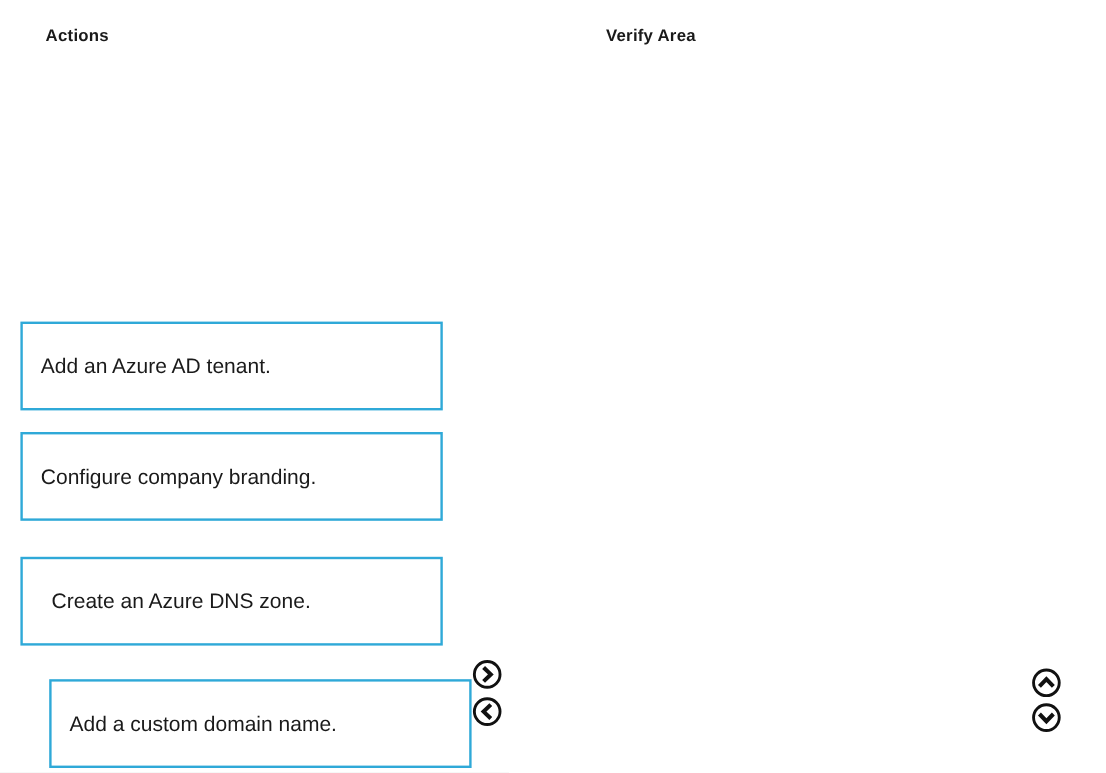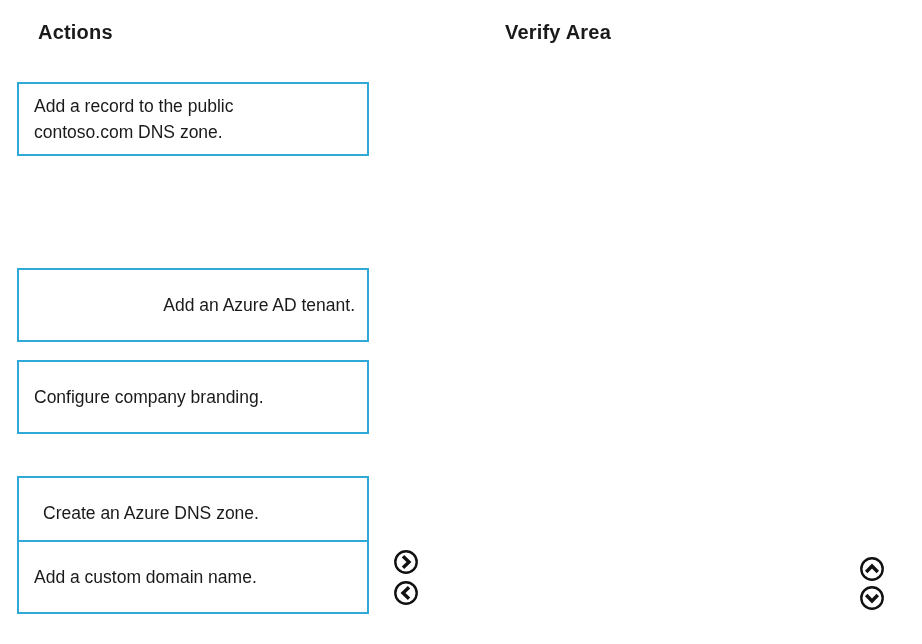--- a/index.html
+++ b/index.html
@@ -13,21 +13,21 @@
   body{font-family:"Liberation Sans","DejaVu Sans",sans-serif;}
   .screen{
     position:relative;
     width:922px;height:644px;
     background:var(--background);
     overflow:hidden;
   }
   .col-header{
     position:absolute;
     top:21px;
-    font-size:20px;
+    font-size:14px;
     font-weight:bold;
     color:var(--text);
     letter-spacing:0.2px;
   }
   .col-header.actions{left:38px;}
   .col-header.answer{left:505px;}
   .action-card{
     position:absolute;
     left:17px;
     width:352px;
@@ -40,24 +40,24 @@
     cursor:grab;
   }
   .action-card .label{
     font-size:17.5px;
     line-height:26px;
     color:var(--text);
     white-space:pre-line;
   }
   .card-0{top:82px;}
   .card-1{top:176px;}
-  .card-2{top:268px;justify-content:flex-end;}
+  .card-2{top:268px;}
   .card-3{top:360px;text-align:center;}
-  .card-4{top:476px;padding-left:24px;}
-  .card-5{top:540px;}
+  .card-4{top:464px;padding-left:24px;}
+  .card-5{top:566px;margin-left:24px;}
   .answer-area{
     position:absolute;
     left:505px;top:60px;
     width:330px;height:560px;
   }
   .arrow-group{
     position:absolute;
     display:flex;
     flex-direction:column;
   }
@@ -73,24 +73,20 @@
   .arrow-btn svg{display:block;}
 </style>
 </head>
 <body>
 
 <div class="screen">
 
   <div class="col-header actions">Actions</div>
   <div class="col-header answer">Verify Area</div>
 
-  <div class="action-card card-0">
-    <span class="label">Add a record to the public
-contoso.com DNS zone.</span>
-  </div>
   <div class="action-card card-2">
     <span class="label">Add an Azure AD tenant.</span>
   </div>
   <div class="action-card card-3">
     <span class="label">Configure company branding.</span>
   </div>
   <div class="action-card card-4">
     <span class="label">Create an Azure DNS zone.</span>
   </div>
   <div class="action-card card-5">

